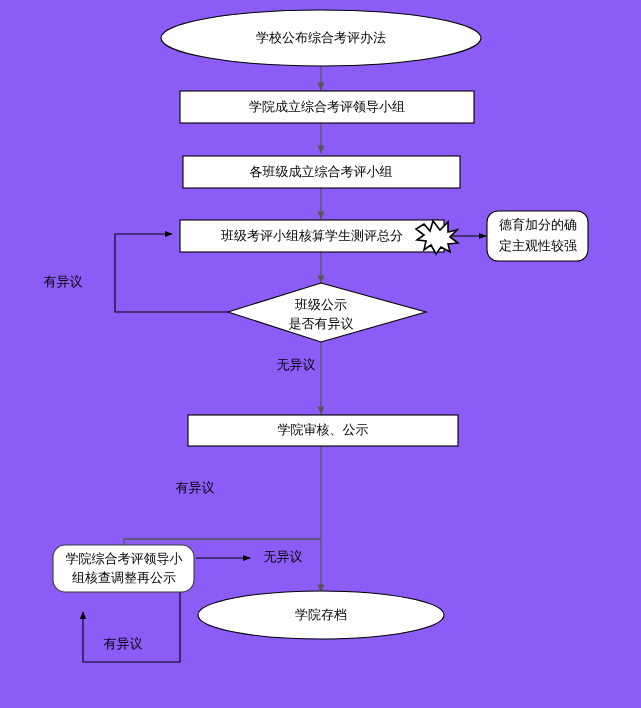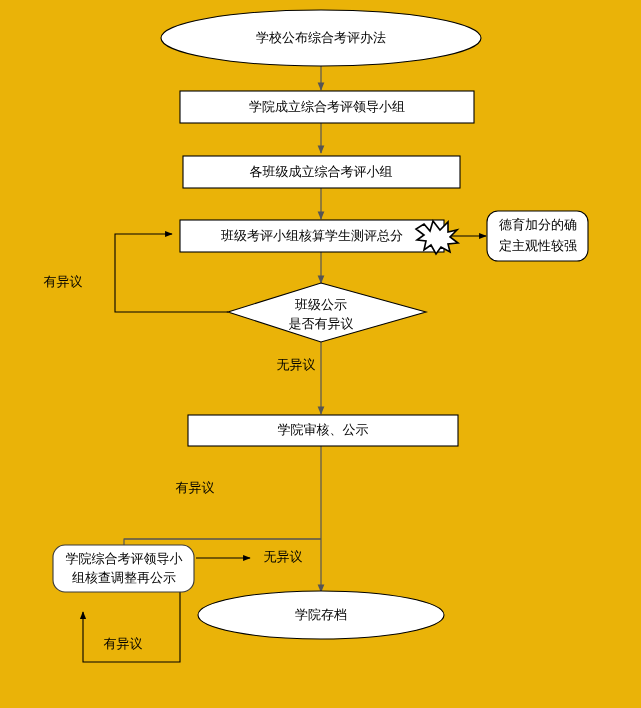--- a/index.html
+++ b/index.html
@@ -8,21 +8,21 @@
     padding: 0;
     background: #ffffff;
   }
   body {
     font-family: "Liberation Sans", "DejaVu Sans", sans-serif;
   }
   #flowchart-root {
     position: relative;
     width: 641px;
     height: 708px;
-    background: #eab308;
+    background: #8b5cf6;
     overflow: hidden;
   }
   #flow-svg {
     position: absolute;
     left: 0;
     top: 0;
     width: 641px;
     height: 708px;
   }
   .node-text {

